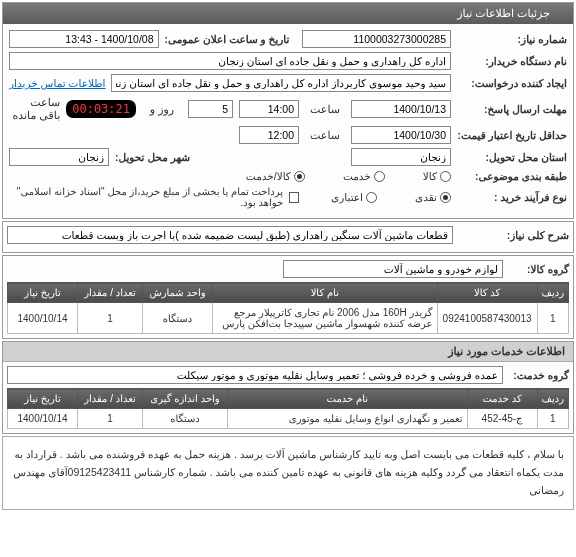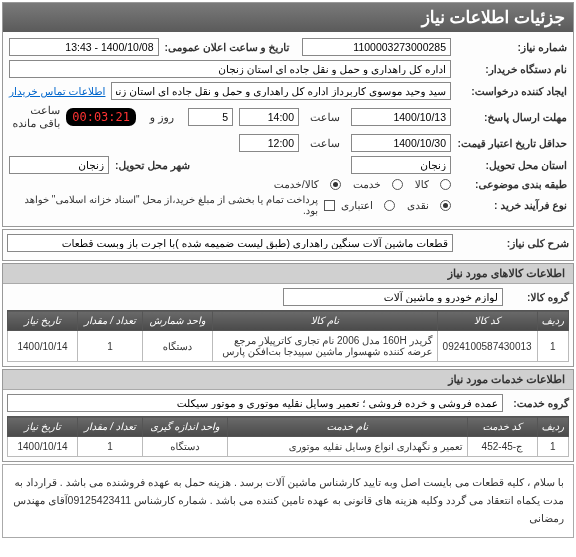--- a/index.html
+++ b/index.html
@@ -11,23 +11,23 @@
   color: #333;
   direction: rtl;
 }
 .panel {
   border: 1px solid #999;
   margin: 2px;
 }
 .panel-header {
   background: linear-gradient(#7a7a7a, #5a5a5a);
   color: #fff;
-  padding: 4px 8px;
-  font-size: 17px;
-  font-weight: bold;
+  padding: 4px 23px;
+  font-size: 11px;
+  font-weight: normal;
 }
 .section-header {
   background: #d0d0d0;
   color: #333;
   padding: 3px 8px;
   font-size: 11px;
   font-weight: bold;
   border-bottom: 1px solid #aaa;
 }
 .form-body {
@@ -79,22 +79,23 @@
   border-radius: 7px;
 }
 .radio-group {
   display: flex;
   gap: 12px;
   align-items: center;
 }
 .radio-item {
   display: flex;
   align-items: center;
-  gap: 11px;
-  font-size: 10.5px;
+  gap: 3px;
+  font-size: 10.5px;
+  margin-left: 26px;
 }
 .radio-dot {
   width: 11px; height: 11px;
   border: 1px solid #555;
   border-radius: 50%;
   display: inline-flex;
   align-items: center;
   justify-content: center;
   background: #fff;
 }
@@ -116,21 +117,20 @@
   margin-top: 2px;
 }
 table.data th {
   background: linear-gradient(#6a6a6a, #4a4a4a);
   color: #fff;
   font-size: 10px;
   padding: 4px;
   border: 1px solid #555;
   text-align: center;
   font-weight: normal;
-  font-style: italic;
 }
 table.data td {
   background: #fff;
   font-size: 10px;
   padding: 4px;
   border: 1px solid #bbb;
   text-align: center;
 }
 .note-box {
   border: 1px solid #aaa;
@@ -240,21 +240,20 @@
 <div class="panel">
   <div class="form-body" style="padding:4px">
     <div class="row">
       <span class="lbl" style="font-weight:bold">شرح کلی نیاز:</span>
       <input type="text" class="inp-full" readonly="" value="قطعات ماشین آلات سنگین راهداری (طبق لیست ضمیمه شده )با اجرت باز وبست قطعات" style="">
     </div>
   </div>
 </div>
 
 <div class="panel">
-  <div class="section-header">اطلاعات کالاهای مورد نیاز</div>
   <div class="form-body" style="padding:4px">
     <div class="row">
       <span class="lbl" style="min-width:60px">گروه کالا:</span>
       <input type="text" style="width: 220px;" readonly="" value="لوازم خودرو و ماشین آلات">
     </div>
     <table class="data">
       <thead>
         <tr>
           <th style="width:30px">ردیف</th>
           <th style="width:100px">کد کالا</th>

